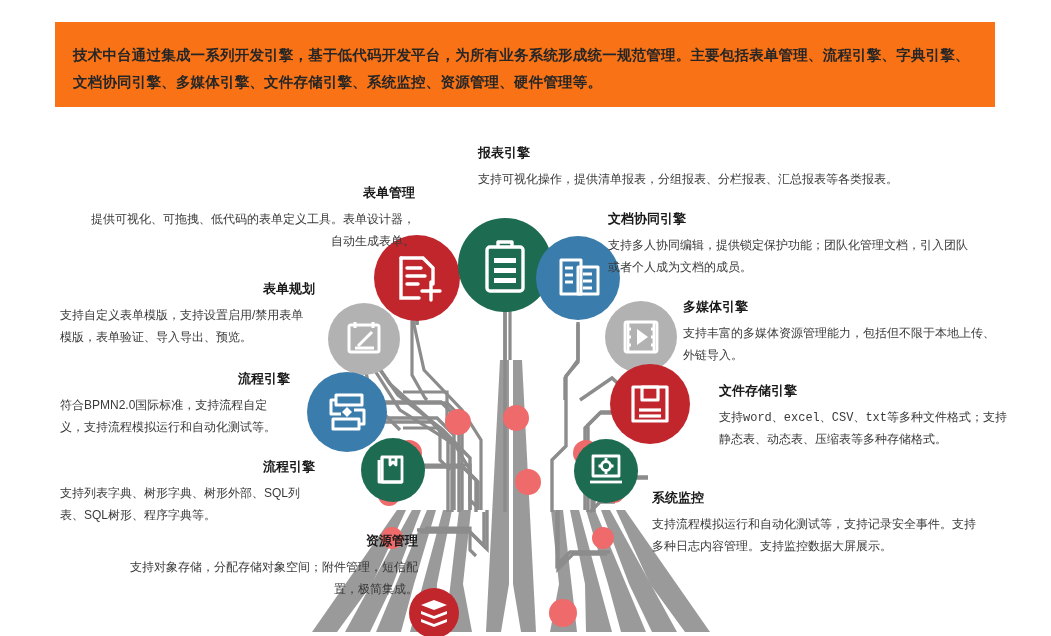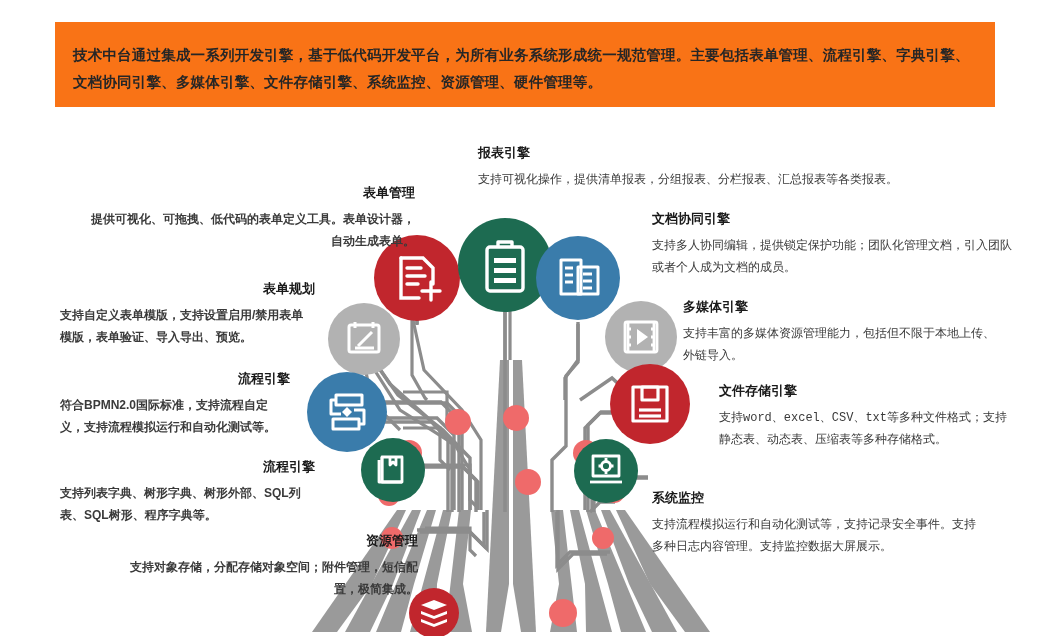--- a/index.html
+++ b/index.html
@@ -58,27 +58,27 @@
     margin-bottom: 4px;
   }
   .block .body {
     font-size: 12px;
     color: #3a3a3a;
     line-height: 22px;
   }
   .block.right .heading { text-align: left; }
   .block.right .body    { text-align: left; }
   .block.left  .heading { text-align: right; }
-  .block.left  .body    { text-align: right; font-weight: bold; }
+  .block.left  .body    { text-align: right; }
   .block.left.bodyleft .body { text-align: left; }
 
   
   #blk-baobiao   { left: 478px; top: 142px; width: 520px; }
   #blk-baobiao .body { white-space: nowrap; }
-  #blk-wendang   { left: 652px; top: 208px; width: 360px; }
+  #blk-wendang   { left: 608px; top: 208px; width: 360px; }
   #blk-duomeiti  { left: 683px; top: 296px; width: 320px; }
   #blk-wenjian   { left: 719px; top: 381px; width: 300px; font-family: Liberation Mono, monospace; }
   #blk-xitong    { left: 652px; top: 487px; width: 330px; }
 
   #blk-biaodanguanli { left: 85px; top: 182px; width: 330px; }
   #blk-biaodanguihua { left: 60px; top: 278px; width: 255px; }
   #blk-liucheng      { left: 60px; top: 368px; width: 230px; }
   #blk-zidian        { left: 60px; top: 456px; width: 255px; }
   #blk-ziyuan        { left: 128px; top: 530px; width: 290px; }
 

